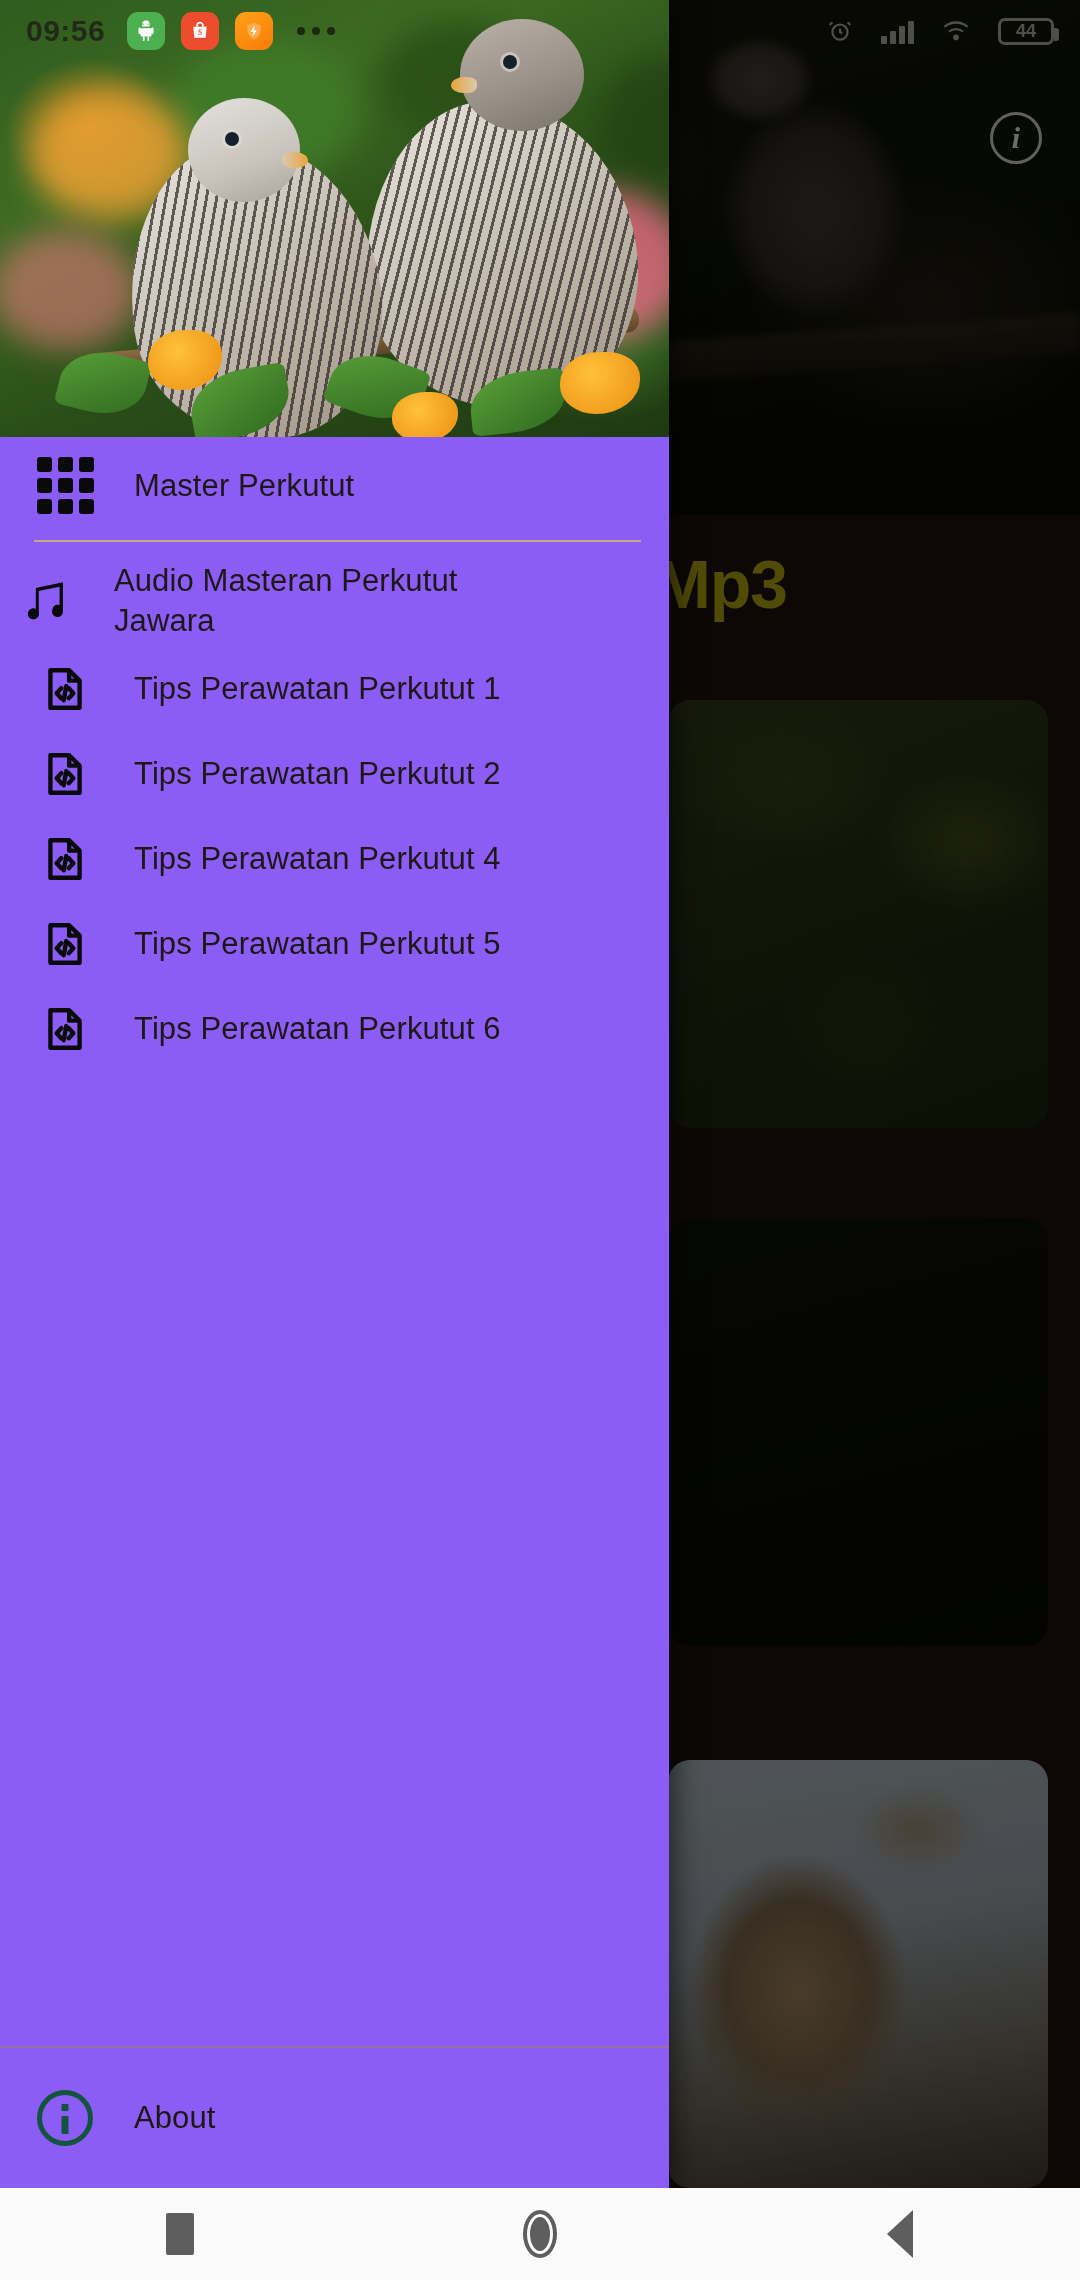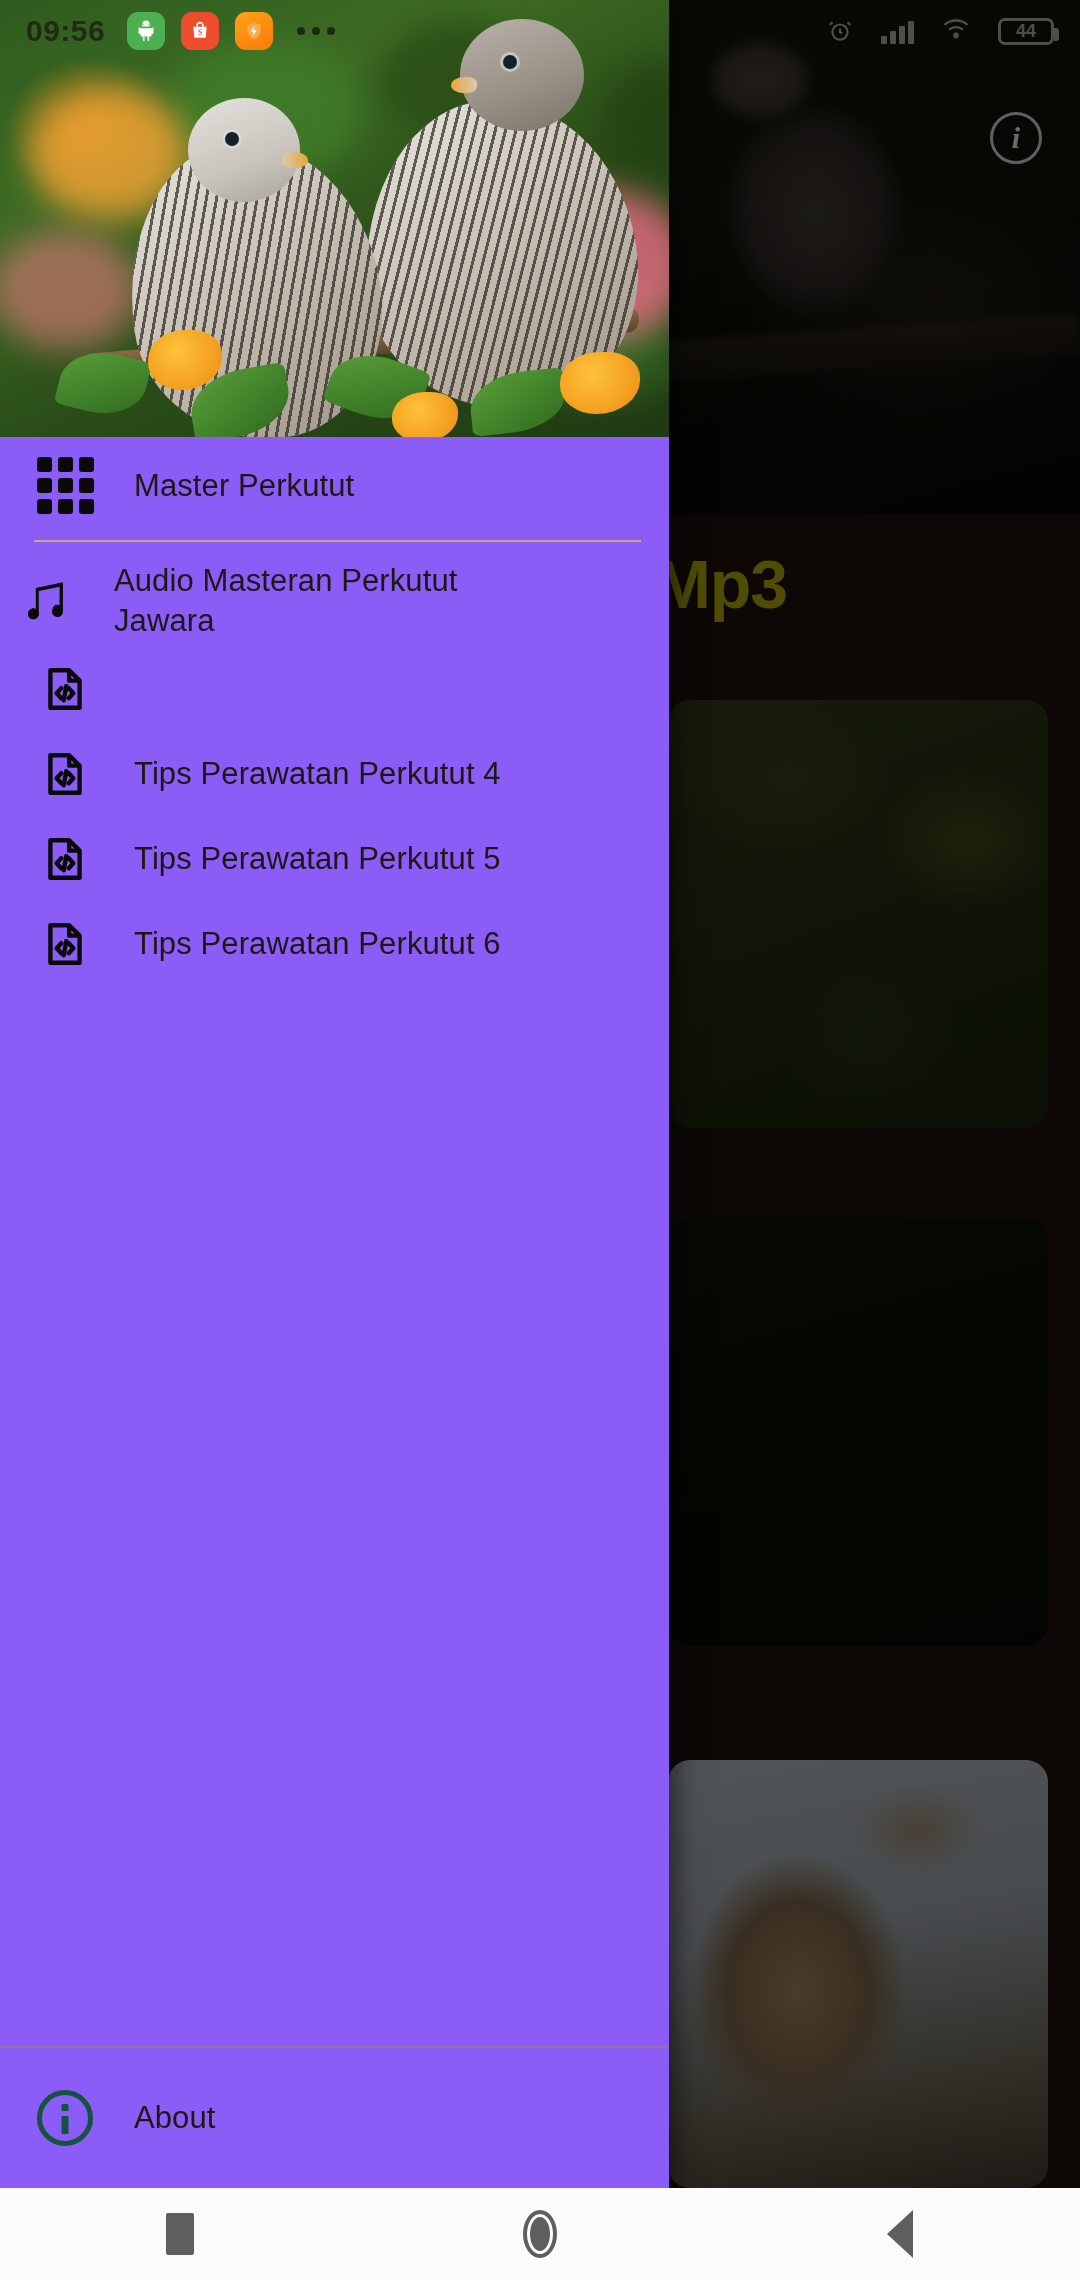--- a/index.html
+++ b/index.html
@@ -144,21 +144,21 @@
     font-size:22px; color:#fff; font-weight:bold;
   }
   .ic-android { background:#4caf50; }
   .ic-shopee  { background:#ee4d2d; }
   .ic-flash   { background:linear-gradient(150deg,#ffa216,#f97a0a); }
   .sb-dots {
     display:flex; gap:7px; margin-left:8px;
   }
   .sb-dots i { width:8px; height:8px; border-radius:50%; background:rgba(20,18,14,.75); }
   .sb-spacer { flex:1; }
-  .sb-right { display:flex; align-items:flex-start; gap:28px; opacity:.30; }
+  .sb-right { display:flex; align-items:center; gap:28px; opacity:.30; }
   .sb-ico { color:#f2efe9; display:flex; align-items:center; }
   .sb-batt {
     width:56px; height:27px; border:3px solid #f2efe9; border-radius:7px;
     display:flex; align-items:center; justify-content:center;
     font-size:18px; color:#f2efe9; font-weight:bold; position:relative;
   }
   .sb-batt::after {
     content:""; position:absolute; right:-8px; top:7px;
     width:5px; height:13px; background:#f2efe9; border-radius:0 3px 3px 0;
   }
@@ -488,54 +488,65 @@
       </div>
 
       <div class="nav-item">
         <div class="nav-icon">
           <svg width="50" height="50" viewBox="0 0 24 24" fill="none" stroke="#0a0a0a" stroke-width="2.1" stroke-linejoin="round">
             <path d="M5 3h9l5 5v13H5V3z"></path>
               <path d="M14 3v5h5"></path>
             <path d="M10.2 11.6L8 14l2.2 2.4M13.8 11.6L16 14l-2.2 2.4M12.6 10.6l-1.2 6.8" stroke-linecap="round"></path>
           </svg>
         </div>
-      </div>
-
-
+        <div class="nav-label">Tips Perawatan Perkutut 1</div>
+      </div>
 
       <div class="nav-item">
         <div class="nav-icon">
           <svg width="50" height="50" viewBox="0 0 24 24" fill="none" stroke="#0a0a0a" stroke-width="2.1" stroke-linejoin="round">
             <path d="M5 3h9l5 5v13H5V3z"></path>
               <path d="M14 3v5h5"></path>
             <path d="M10.2 11.6L8 14l2.2 2.4M13.8 11.6L16 14l-2.2 2.4M12.6 10.6l-1.2 6.8" stroke-linecap="round"></path>
           </svg>
         </div>
-        <div class="nav-label">Tips Perawatan Perkutut 4</div>
-      </div>
+        <div class="nav-label">Tips Perawatan Perkutut 2</div>
+      </div>
+
 
       <div class="nav-item">
         <div class="nav-icon">
           <svg width="50" height="50" viewBox="0 0 24 24" fill="none" stroke="#0a0a0a" stroke-width="2.1" stroke-linejoin="round">
             <path d="M5 3h9l5 5v13H5V3z"></path>
               <path d="M14 3v5h5"></path>
             <path d="M10.2 11.6L8 14l2.2 2.4M13.8 11.6L16 14l-2.2 2.4M12.6 10.6l-1.2 6.8" stroke-linecap="round"></path>
           </svg>
         </div>
-        <div class="nav-label">Tips Perawatan Perkutut 5</div>
+        <div class="nav-label">Tips Perawatan Perkutut 4</div>
       </div>
 
       <div class="nav-item">
         <div class="nav-icon">
           <svg width="50" height="50" viewBox="0 0 24 24" fill="none" stroke="#0a0a0a" stroke-width="2.1" stroke-linejoin="round">
             <path d="M5 3h9l5 5v13H5V3z"></path>
               <path d="M14 3v5h5"></path>
             <path d="M10.2 11.6L8 14l2.2 2.4M13.8 11.6L16 14l-2.2 2.4M12.6 10.6l-1.2 6.8" stroke-linecap="round"></path>
           </svg>
         </div>
+        <div class="nav-label">Tips Perawatan Perkutut 5</div>
+      </div>
+
+      <div class="nav-item">
+        <div class="nav-icon">
+          <svg width="50" height="50" viewBox="0 0 24 24" fill="none" stroke="#0a0a0a" stroke-width="2.1" stroke-linejoin="round">
+            <path d="M5 3h9l5 5v13H5V3z"></path>
+              <path d="M14 3v5h5"></path>
+            <path d="M10.2 11.6L8 14l2.2 2.4M13.8 11.6L16 14l-2.2 2.4M12.6 10.6l-1.2 6.8" stroke-linecap="round"></path>
+          </svg>
+        </div>
         <div class="nav-label">Tips Perawatan Perkutut 6</div>
       </div>
 
 
     </div>
 
     <div id="drawer-footer">
       <div class="footer-divider"></div>
       <div class="footer-item">
         <div class="nav-icon">

